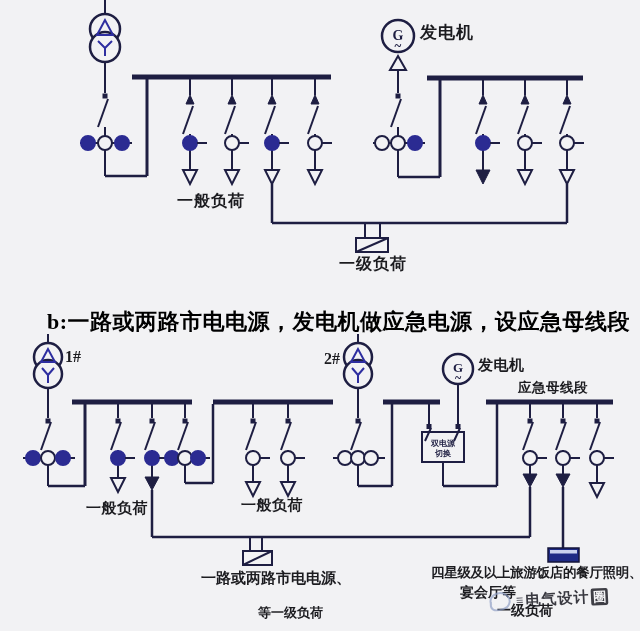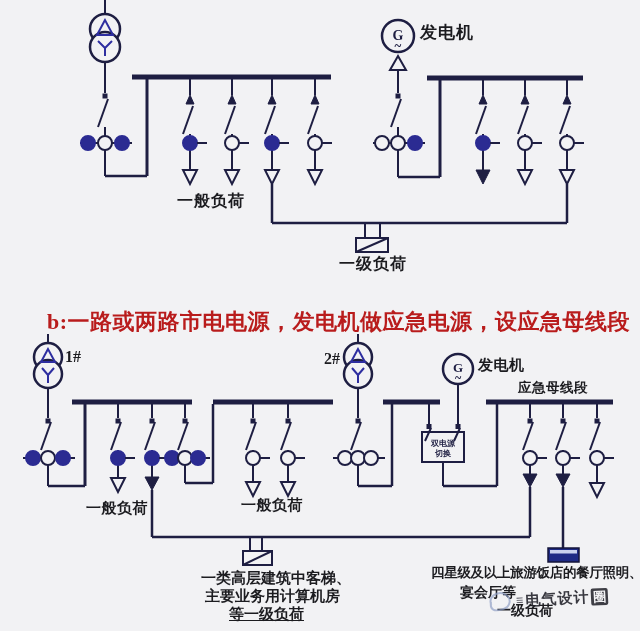--- a/index.html
+++ b/index.html
@@ -341,37 +341,36 @@
       </g>
     </g>
 
     <g>
       <rect x="548" y="548" width="31" height="14" fill="#1e2a85" stroke="#15153a" stroke-width="1.5"></rect>
       <rect x="550" y="550" width="27" height="3.5" fill="#c9d1ee" stroke="none"></rect>
     </g>
   </g>
 </svg>
 
-<div class="lbl" style="left:47px;top:310px;font-size:22px;letter-spacing:0.5px;color:#b91c1c;">b:一路或两路市电电源，发电机做应急电源，设应急母线段</div>
+<div class="lbl" style="left:47px;top:310px;font-size:22px;letter-spacing:0.5px;color:#000000;">b:一路或两路市电电源，发电机做应急电源，设应急母线段</div>
 
 <div class="lbl" style="left:420px;top:24px;font-size:17px;letter-spacing:1px;">发电机</div>
 <div class="lbl" style="left:177px;top:192px;font-size:16px;letter-spacing:1px;">一般负荷</div>
 <div class="lbl" style="left:339px;top:255px;font-size:16px;letter-spacing:1px;">一级负荷</div>
 
 <div class="lbl" style="left:65px;top:348px;font-size:16px;">1#</div>
 <div class="lbl" style="left:324px;top:350px;font-size:16px;">2#</div>
 <div class="lbl" style="left:478px;top:357px;font-size:15px;letter-spacing:0.5px;">发电机</div>
 <div class="lbl" style="left:518px;top:381px;font-size:13.5px;letter-spacing:0.5px;text-align:right;">应急母线段</div>
 
 <div class="lbl" style="left:86px;top:500px;font-size:15px;letter-spacing:0.5px;">一般负荷</div>
 <div class="lbl" style="left:241px;top:497px;font-size:15px;letter-spacing:0.5px;">一般负荷</div>
 
-<div class="lbl" style="left:201px;top:570px;font-size:15px;">一类高层建筑中客梯、</div>
-<div class="lbl" style="left:205px;top:588px;font-size:15px;">主要业务用计算机房</div>
-<div class="lbl" style="left:229px;top:606px;font-size:15px;text-decoration:underline;">等一级负荷</div>
+<div class="lbl" style="left:201px;top:570px;font-size:15px;">一路或两路市电电源、</div>
+<div class="lbl" style="left:258px;top:606px;font-size:13px;">等一级负荷</div>
 
 <div class="lbl" style="left:431px;top:566px;font-size:13.5px;letter-spacing:-0.3px;">四星级及以上旅游饭店的餐厅照明、</div>
 <div class="lbl" style="left:460px;top:585px;font-size:14px;text-align:center;">宴会厅等</div>
 <div class="lbl" style="left:497px;top:603px;font-size:14px;">一级负荷</div>
 
 <div class="wm">
   <svg width="28" height="26">
     <path d="M5,16 C2,7 13,2 19,6 C26,10 25,19 16,21 C8,23 3,21 5,13" stroke="#8e9ec4" stroke-width="2" fill="none" opacity="0.75"></path>
   </svg>
   <span class="wm-prefix">≡</span>

